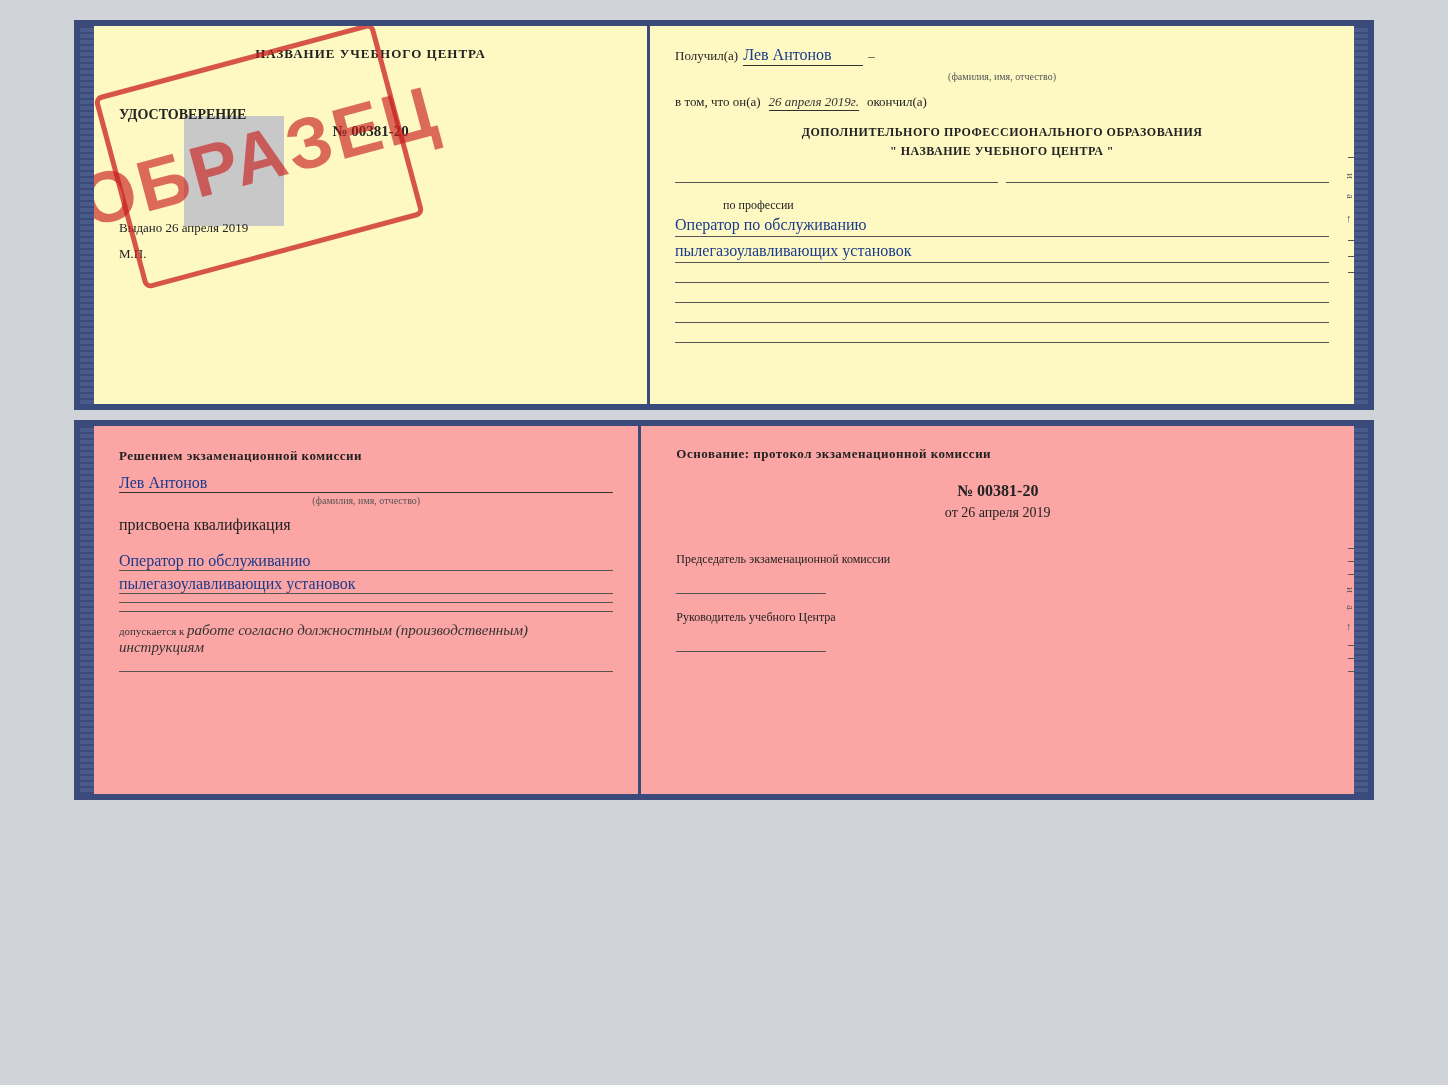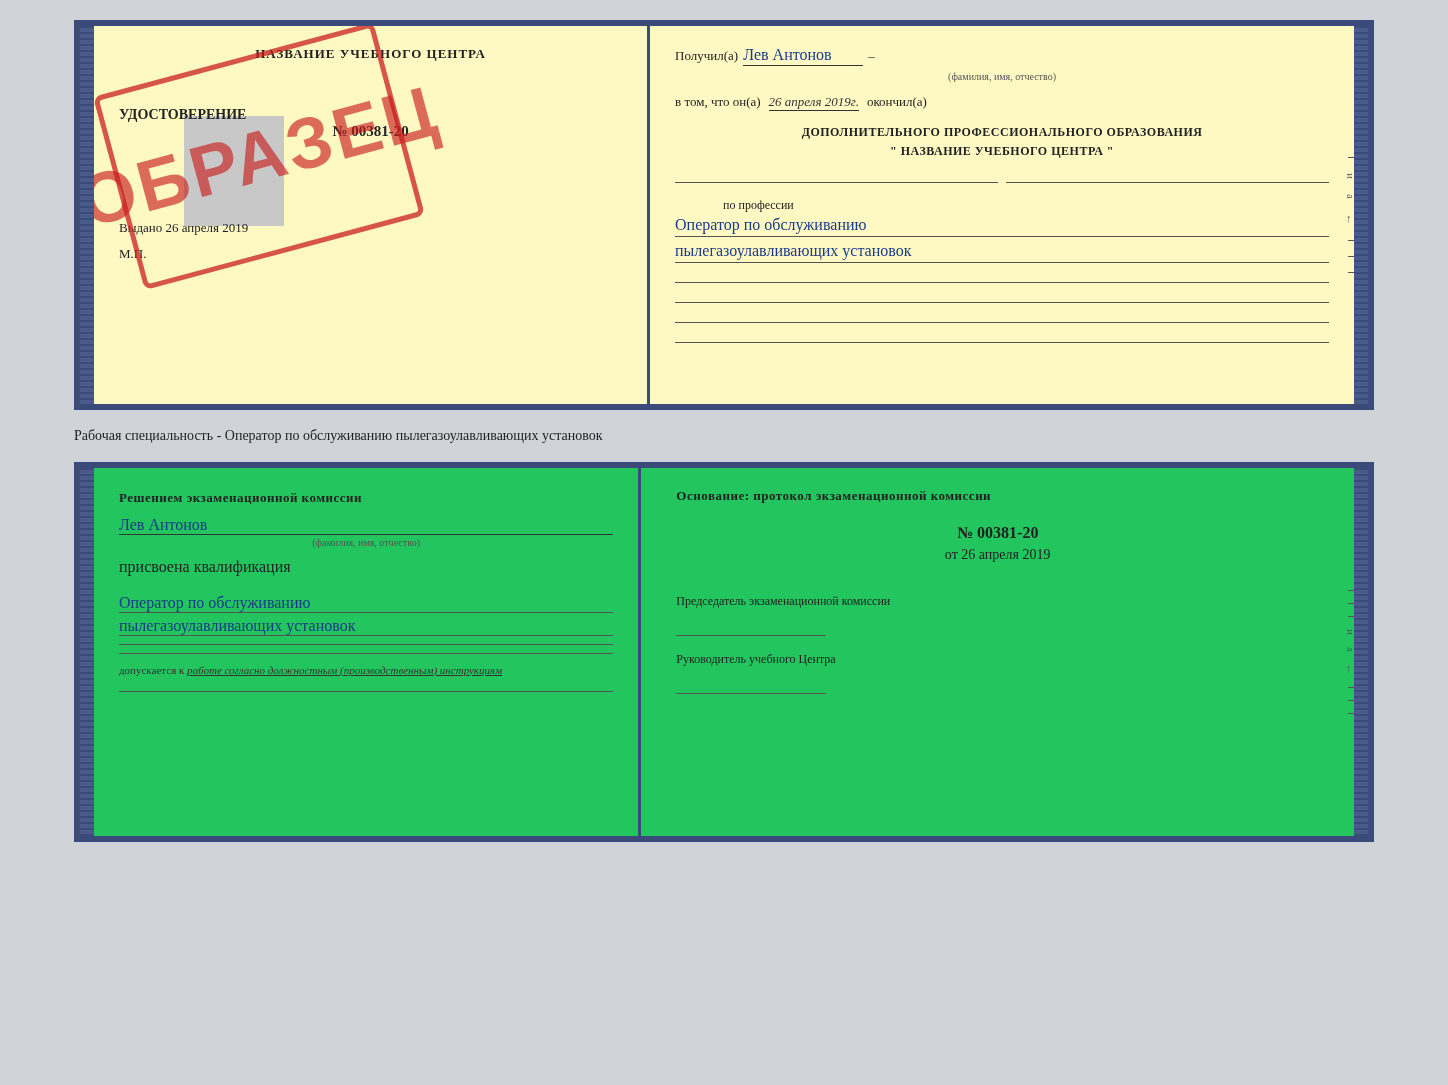--- a/index.html
+++ b/index.html
@@ -243,21 +243,21 @@
       font-size: 14px;
       color: #222;
       align-self: flex-start;
       padding: 8px 0;
     }
 
     
     .bottom-book {
       display: flex;
       width: 100%;
-      background: #22c55e;
+      background: #fca5a5;
       border: 6px solid #3a4a7a;
       position: relative;
       min-height: 380px;
     }
 
     .bottom-left {
       flex: 1;
       padding: 20px 25px;
       border-right: 3px solid #3a4a7a;
     }
@@ -316,23 +316,22 @@
     }
 
     .bottom-dopusk {
       font-size: 11px;
       color: #333;
       margin-top: 10px;
     }
 
     .bottom-dopusk-value {
       font-style: italic;
-      font-size: 11px;
+      font-size: 15px;
       color: #333;
-      text-decoration: underline;
     }
 
     .osnov-label {
       font-size: 13px;
       font-weight: bold;
       letter-spacing: 0.5px;
       color: #222;
       margin-bottom: 20px;
     }
 
@@ -463,21 +462,20 @@
         <span class="right-char">←</span>
         <span class="right-dash"></span>
         <span class="right-dash"></span>
         <span class="right-dash"></span>
       </div>
     </div>
 
     <div class="cert-spine"></div>
   </div>
 
-  <div class="between-label">Рабочая специальность - Оператор по обслуживанию пылегазоулавливающих установок</div>
 
   <div class="bottom-book">
     <div class="spine-left"></div>
 
     <div class="bottom-left">
       <div class="bottom-section-title">Решением экзаменационной комиссии</div>
 
       <span class="bottom-name-value">Лев Антонов</span>
       <span class="bottom-sub">(фамилия, имя, отчество)</span>
 

